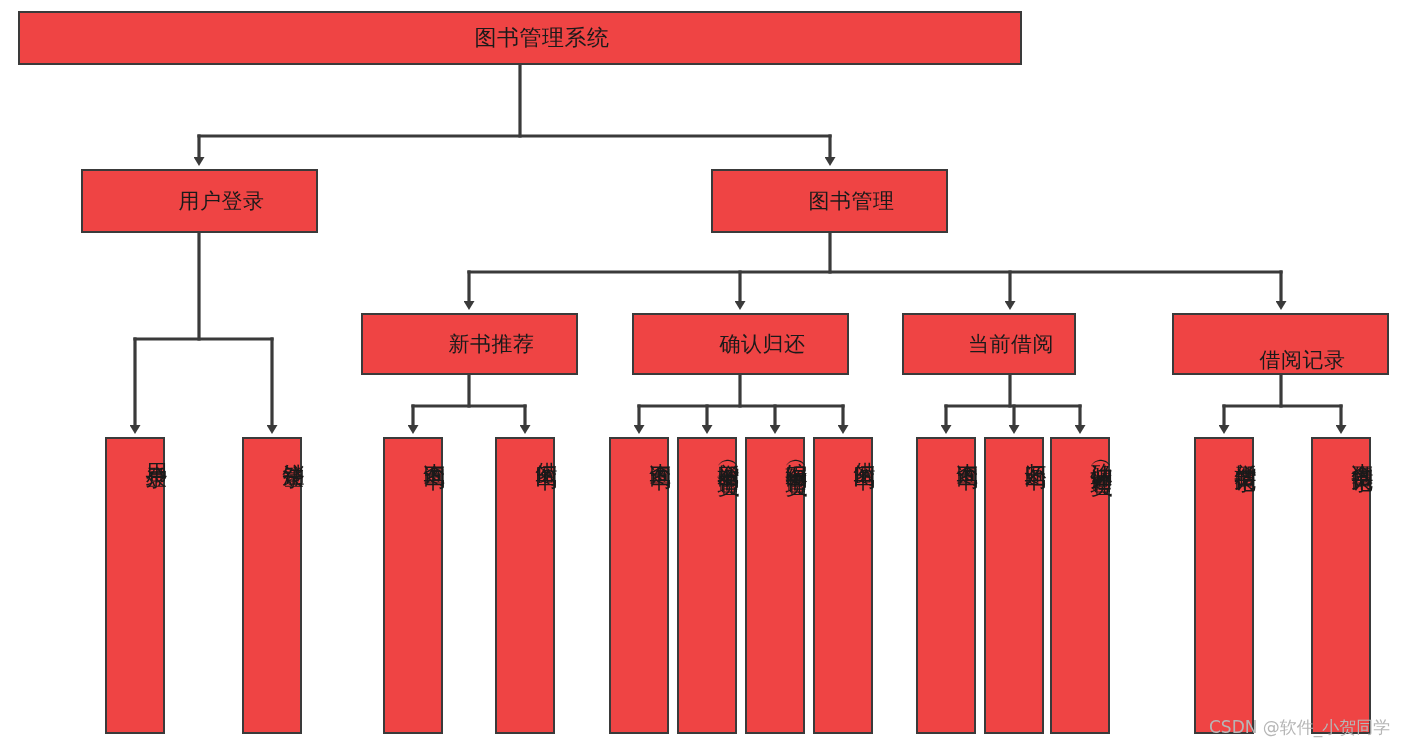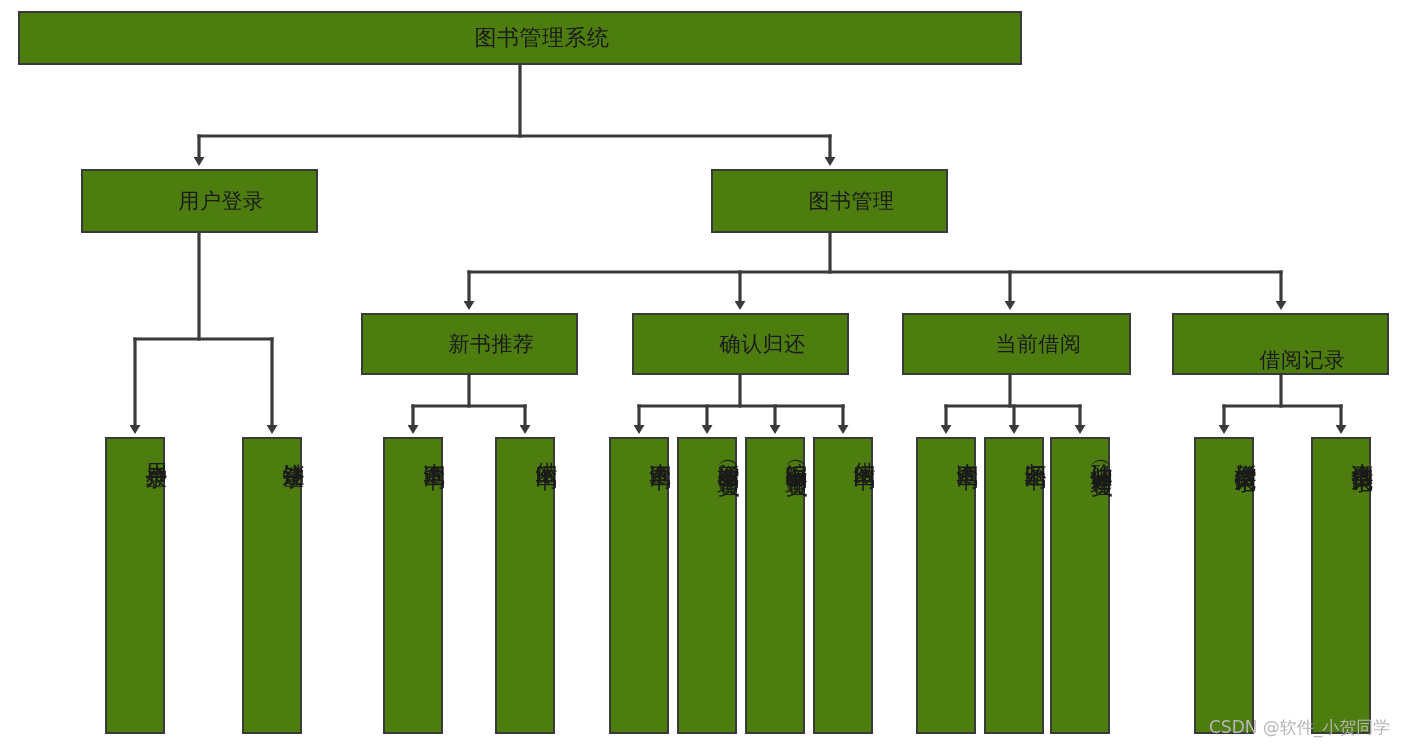--- a/index.html
+++ b/index.html
@@ -20,21 +20,21 @@
   #wires {
     position: absolute;
     left: 0;
     top: 0;
     width: 1405px;
     height: 747px;
   }
   .node {
     position: absolute;
     box-sizing: border-box;
-    background: #4d7c0f;
+    background: #ef4444;
     border: 2.5px solid #3a3a3a;
     display: flex;
     align-items: center;
     justify-content: center;
     color: #1a1a1a;
     z-index: 3;
     padding-left: 44px;
   }
   .node .label {
     display: block;
@@ -139,21 +139,21 @@
   <div class="node horizontal" style="left:361px; top:313px; width:217px; height:62px;">
     <span class="label">新书推荐</span>
   </div>
 
   <div class="node horizontal" style="left:711px; top:169px; width:237px; height:64px;">
     <span class="label">图书管理</span>
   </div>
   <div class="node horizontal" style="left:632px; top:313px; width:217px; height:62px;">
     <span class="label">确认归还</span>
   </div>
-  <div class="node horizontal" style="left:902px; top:313px; width:229px; height:62px;">
+  <div class="node horizontal" style="left:902px; top:313px; width:174px; height:62px;">
     <span class="label">当前借阅</span>
   </div>
   <div class="node horizontal" style="left:1172px; top:313px; width:217px; height:62px;align-items:flex-end;">
     <span class="label">借阅记录</span>
   </div>
 
   <div class="node vertical" style="left:105px; top:437px; width:60px; height:297px;">
     <span class="label">用户登录</span>
   </div>
   <div class="node vertical" style="left:242px; top:437px; width:60px; height:297px;">

